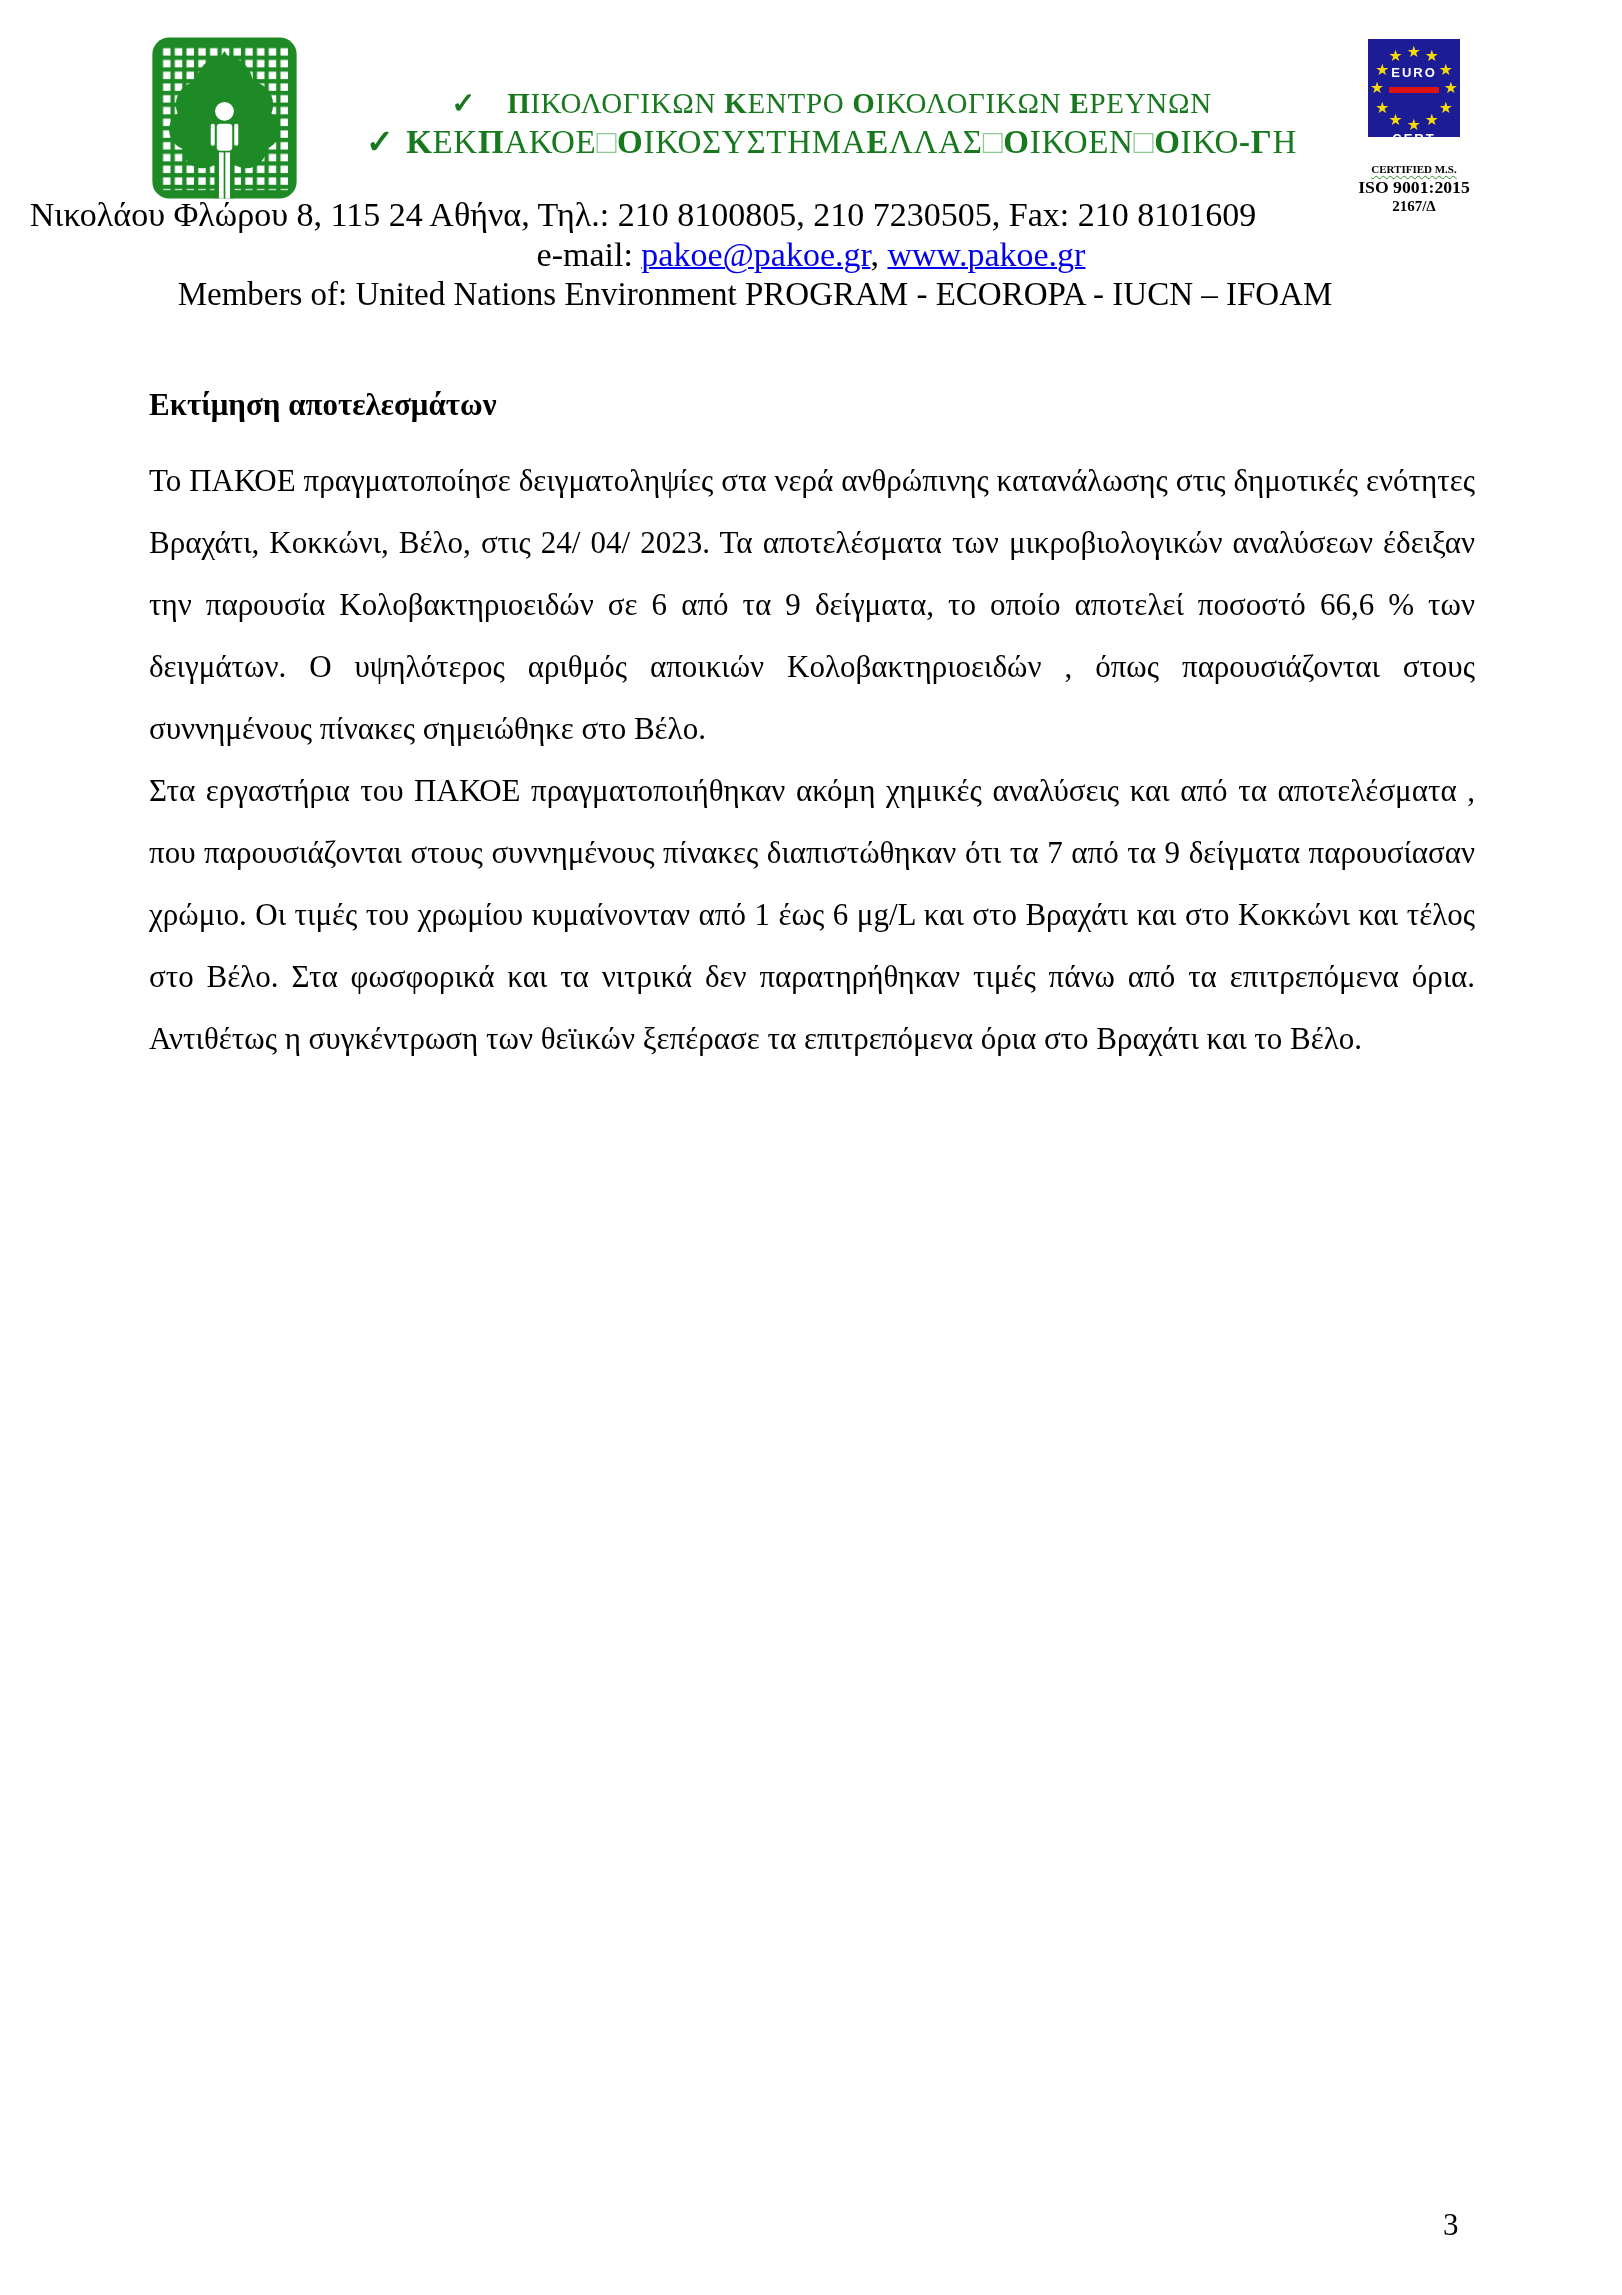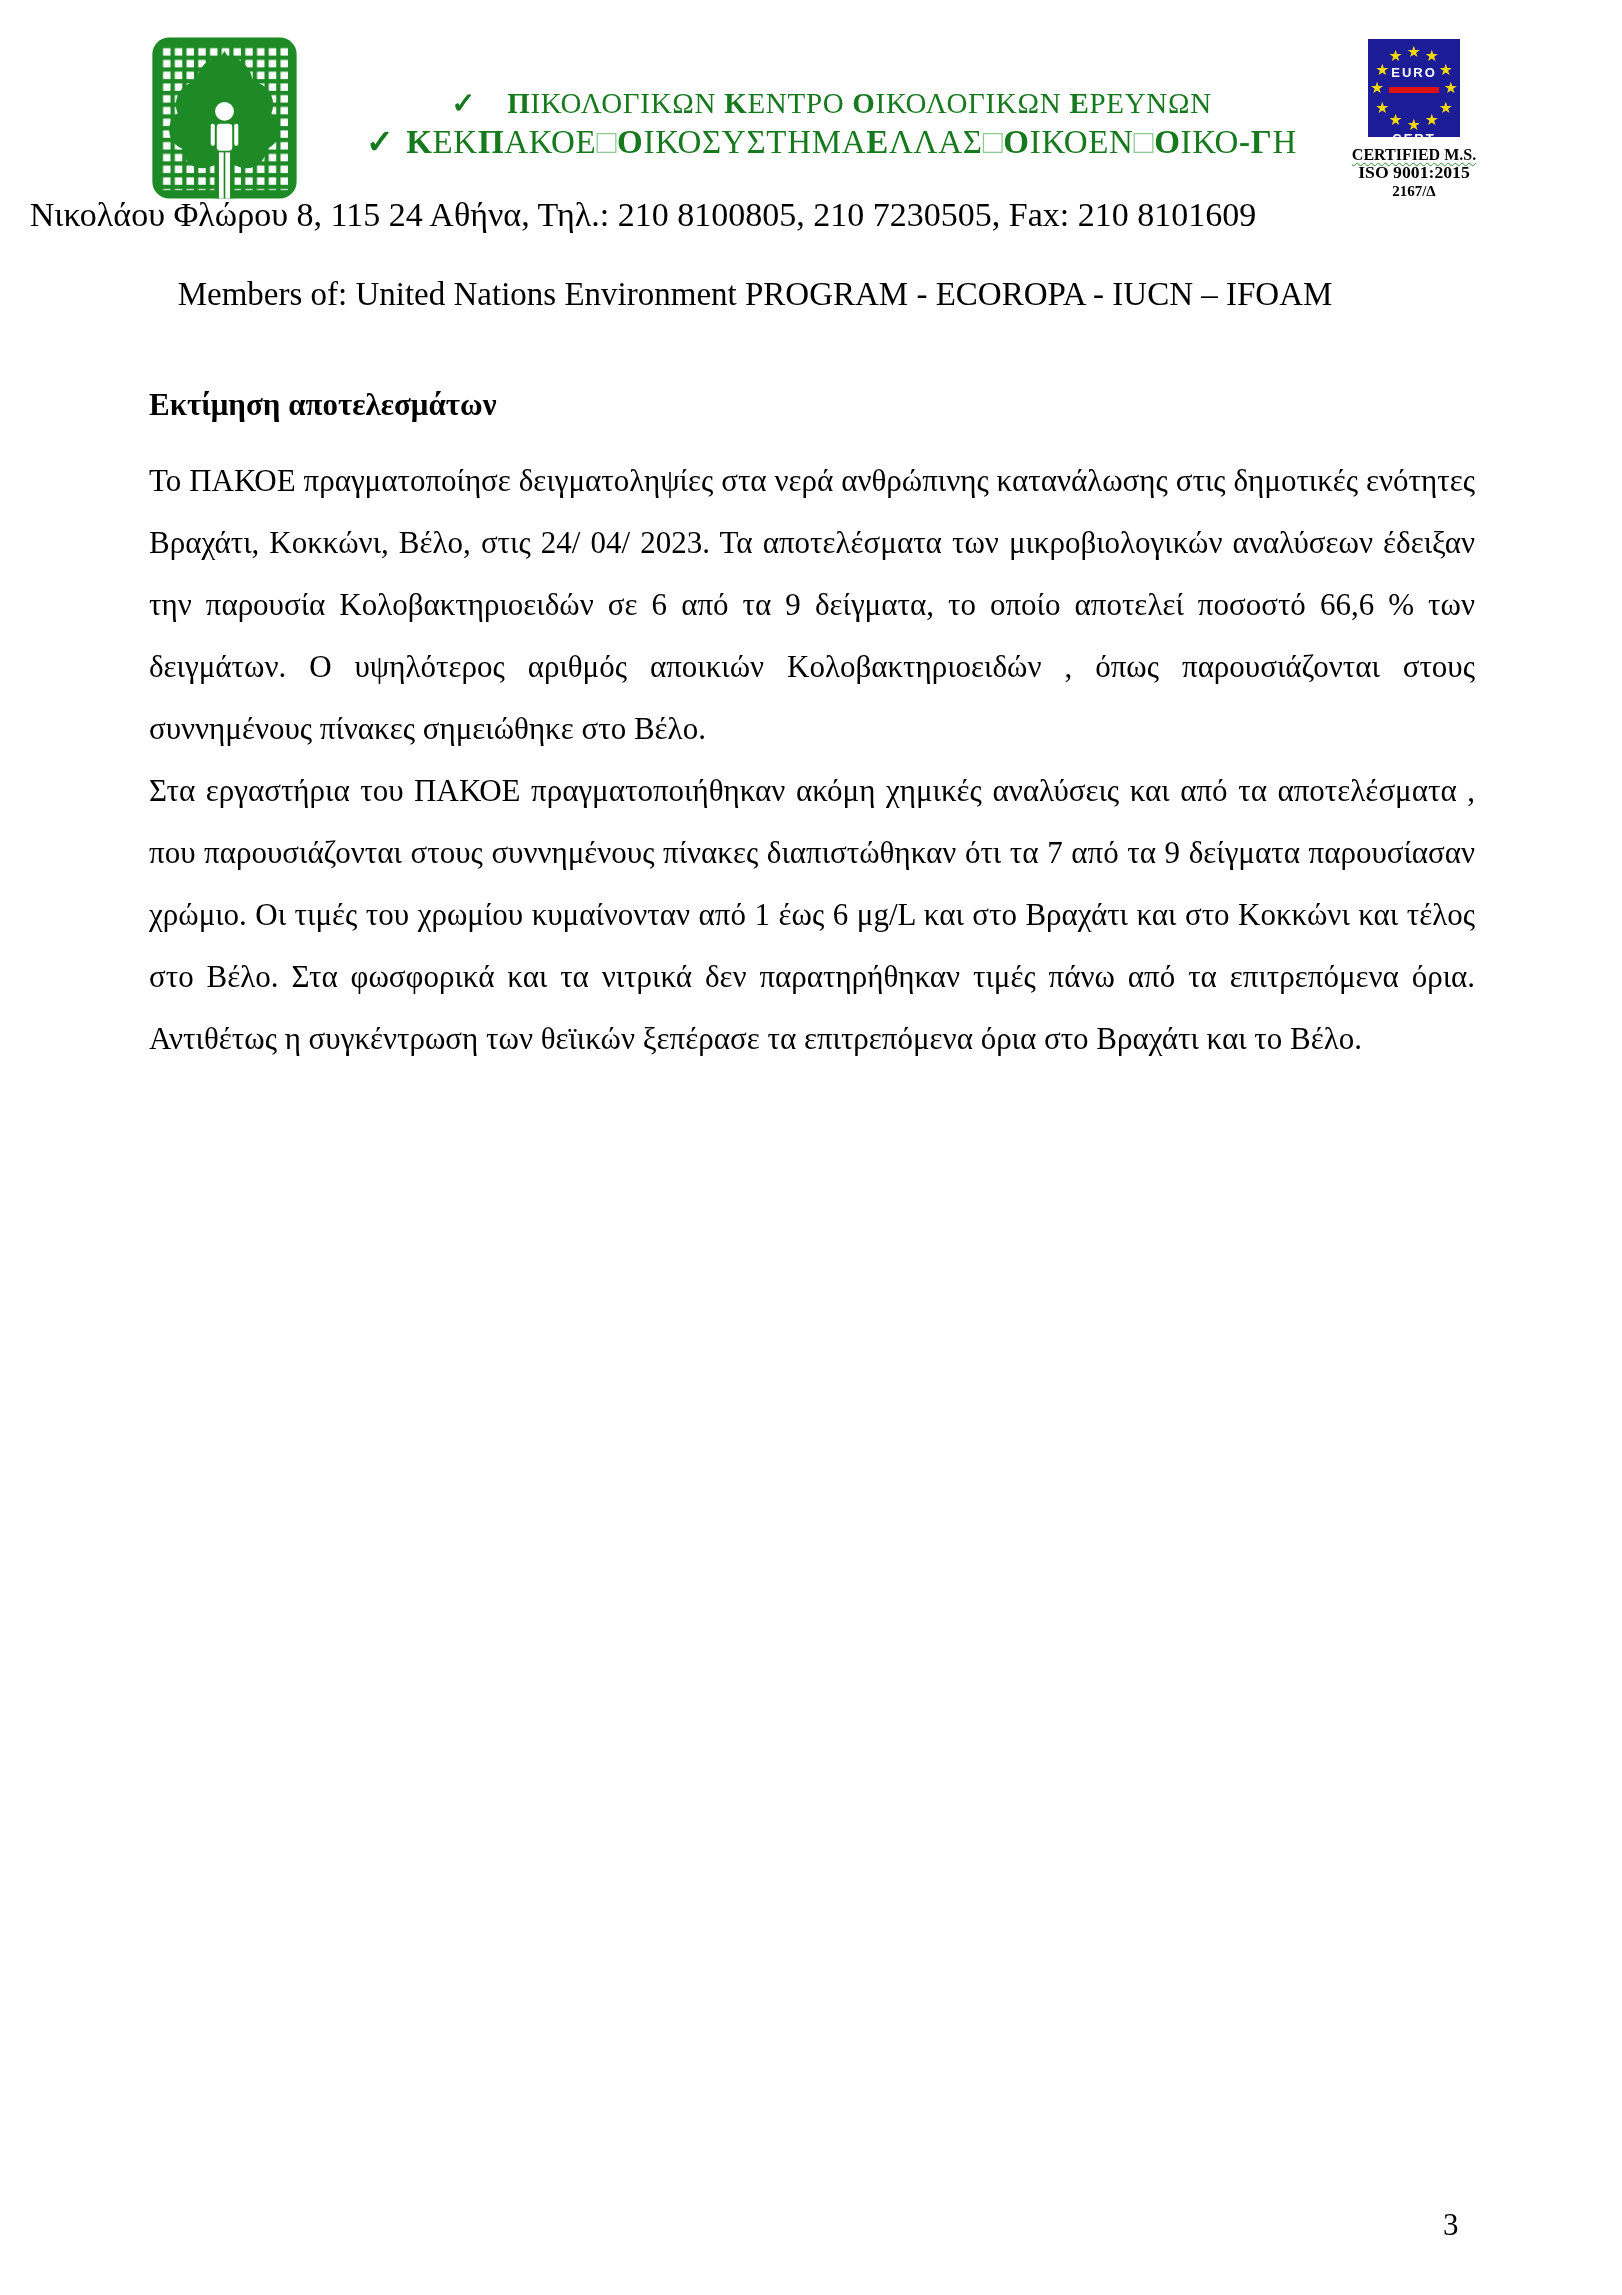--- a/index.html
+++ b/index.html
@@ -26,21 +26,21 @@
               font-family:"Liberation Serif","DejaVu Serif",serif; }
   .ec-box { position:relative; width:92px; height:98px; margin:0 auto; background:#1c1c96; }
   .ec-star { position:absolute; color:#f5d90a; font-size:15.7px; line-height:15.7px; width:15.7px; text-align:center;
              font-family:"DejaVu Sans",sans-serif; }
   .ec-euro, .ec-cert { position:absolute; left:0; width:100%; text-align:center; color:#ffffff;
              font-family:"Liberation Sans","DejaVu Sans",sans-serif; font-weight:bold;
              font-size:13px; letter-spacing:2px; }
   .ec-euro { top:26px; }
   .ec-cert { top:56px;margin-top:36px; }
   .ec-bar { position:absolute; left:21px; top:48px; width:50px; height:5.9px; background:#e01111; }
-  .ec-certified { margin-top:9px; font-size:16px; line-height:17px; font-weight:bold;
+  .ec-certified { margin-top:24px; font-size:11px; line-height:17px; font-weight:bold;
                   text-decoration:underline wavy #2e8b2e 1.3px; text-underline-offset:2px; }
   .ec-iso { font-size:17.7px; line-height:19.6px; font-weight:bold; }
   .ec-no  { font-size:15px; line-height:17px; font-weight:bold; }
 
   
   .address-line { position:absolute; left:0; top:196px; width:1286px; text-align:center;
                   font-size:34px; line-height:38px; }
   .email-line   { position:absolute; left:0; top:236px; width:1622px; text-align:center;
                   font-size:34px; line-height:38px; }
   .email-line a { color:#0000ee; text-decoration:underline; text-decoration-thickness:2px; }
@@ -122,20 +122,21 @@
       <div class="ec-bar"></div>
       <div class="ec-cert">CERT</div>
     </div>
     <div class="ec-certified">CERTIFIED M.S.</div>
     <div class="ec-iso">ISO 9001:2015</div>
     <div class="ec-no">2167/Δ</div>
   </div>
 
   <div class="address-line">Νικολάου Φλώρου 8, 115 24 Αθήνα, Τηλ.: 210 8100805, 210 7230505, Fax: 210 8101609</div>
 
+  <div class="email-line"><span>e-mail: </span><a href="#">pakoe@pakoe.gr</a><span>,  </span><a href="#">www.pakoe.gr</a></div>
 
   <div class="members-line">Members of:  United Nations Environment PROGRAM - ECOROPA - IUCN – IFOAM</div>
 
   <div class="body-heading">Εκτίμηση αποτελεσμάτων</div>
 
   <div class="body-text">
     <p>Το ΠΑΚΟΕ πραγματοποίησε δειγματοληψίες στα νερά ανθρώπινης κατανάλωσης στις δημοτικές ενότητες Βραχάτι, Κοκκώνι,  Βέλο,  στις  24/ 04/ 2023. Τα αποτελέσματα των μικροβιολογικών αναλύσεων έδειξαν την παρουσία Κολοβακτηριοειδών σε 6 από τα 9 δείγματα, το οποίο αποτελεί ποσοστό 66,6 % των δειγμάτων. Ο υψηλότερος αριθμός αποικιών  Κολοβακτηριοειδών , όπως παρουσιάζονται στους συννημένους πίνακες σημειώθηκε στο Βέλο.</p>
     <p>Στα εργαστήρια του ΠΑΚΟΕ πραγματοποιήθηκαν ακόμη χημικές αναλύσεις και από τα αποτελέσματα , που παρουσιάζονται στους συννημένους πίνακες διαπιστώθηκαν  ότι τα 7 από τα 9 δείγματα παρουσίασαν χρώμιο. Οι τιμές του χρωμίου κυμαίνονταν από 1 έως 6 μg/L και στο Βραχάτι και στο Κοκκώνι και τέλος στο Βέλο.  Στα φωσφορικά και τα νιτρικά δεν παρατηρήθηκαν τιμές πάνω από τα επιτρεπόμενα όρια. Αντιθέτως  η συγκέντρωση των  θεϊικών ξεπέρασε τα επιτρεπόμενα όρια στο Βραχάτι και το Βέλο.</p>
   </div>
 

